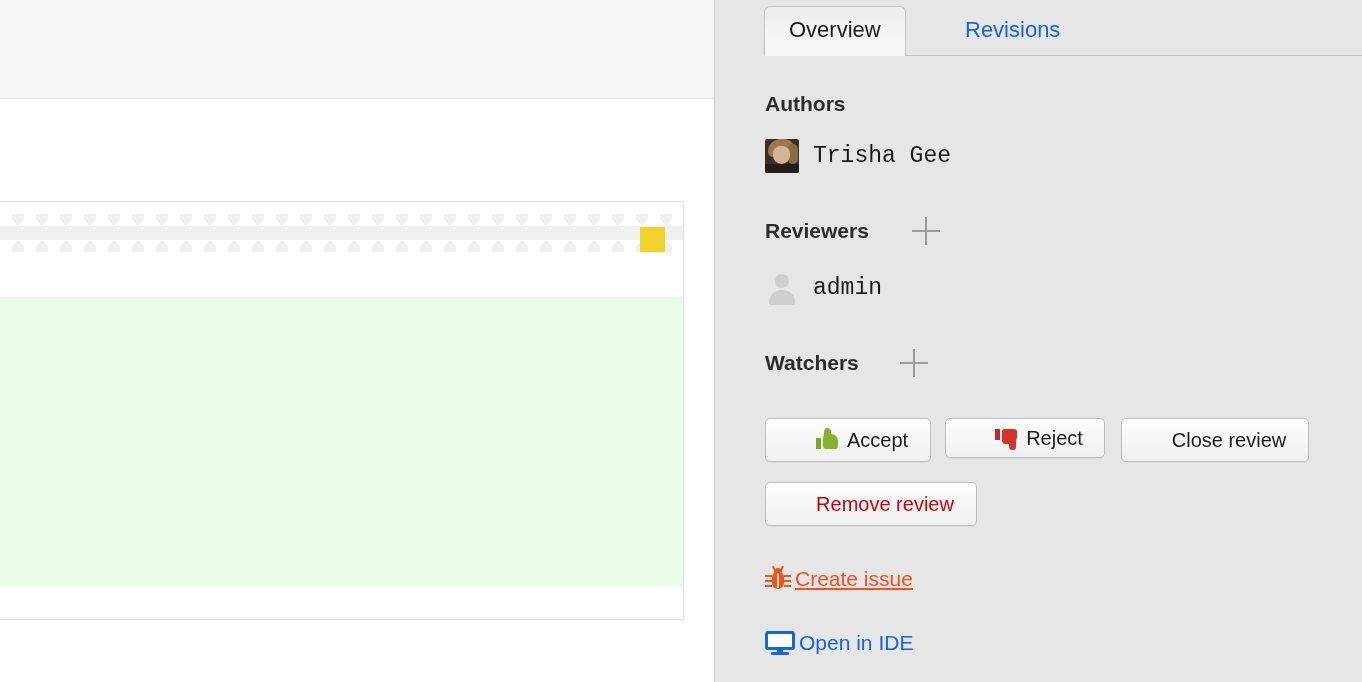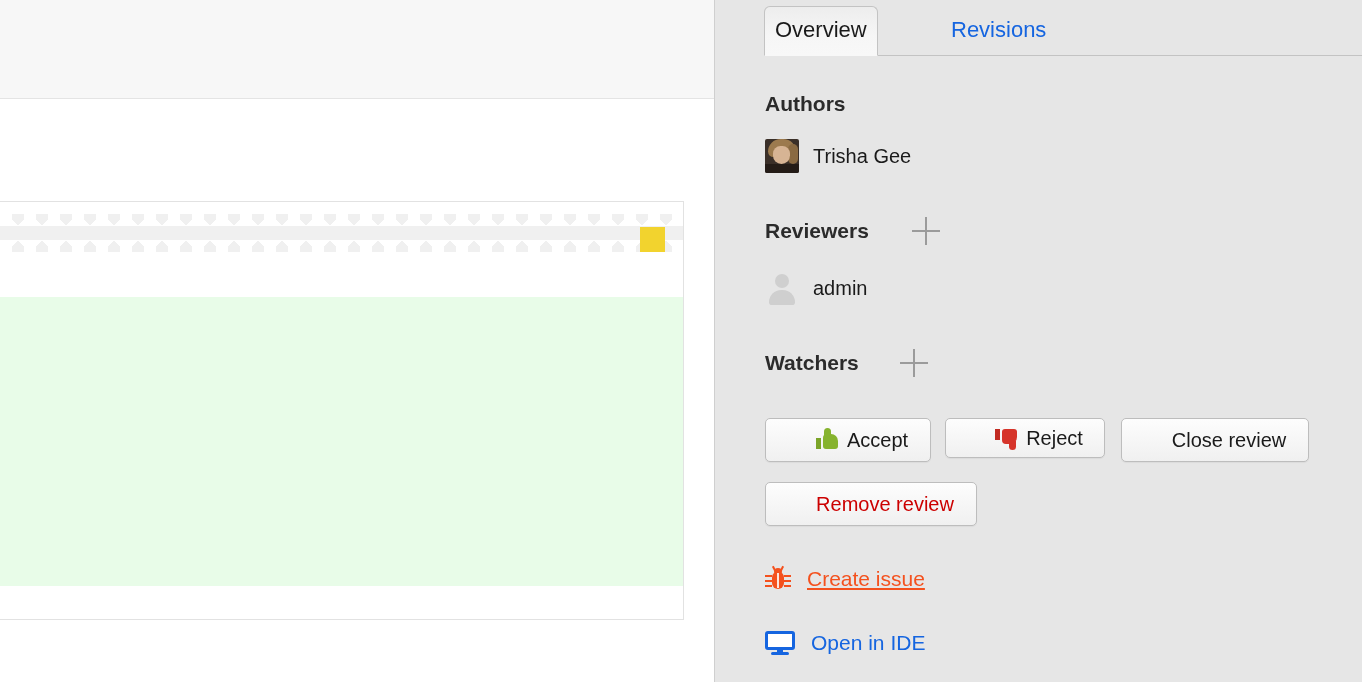--- a/index.html
+++ b/index.html
@@ -102,21 +102,21 @@
   .tabbar{
     position:absolute;left:0;top:0;width:647px;height:56px;
   }
   .tabbar .tabline{
     position:absolute;left:49px;bottom:0;width:598px;height:1px;
     background:#c3c3c3;
   }
   .tab{
     position:absolute;top:6px;
     font-size:22px;line-height:26px;
-    padding:10px 10px 12px;cursor:pointer;
+    padding:10px 24px 12px;cursor:pointer;
     box-sizing:border-box;
   }
   .tab.active{
     left:49px;
     color:#1a1a1a;
     background:linear-gradient(to bottom,#ededed 0%,#f6f6f6 60%,#f8f8f8 100%);
     border:1px solid #c3c3c3;border-bottom:1px solid #f8f8f8;
     border-radius:6px 6px 0 0;
     z-index:2;
   }
@@ -136,21 +136,21 @@
   }
   .plus-btn::before,.plus-btn::after{
     content:"";position:absolute;background:#9b9b9b;
   }
   .plus-btn::before{left:0;top:13px;width:28px;height:2px;}
   .plus-btn::after{left:13px;top:0;width:2px;height:28px;}
 
   .person{
     position:absolute;left:50px;display:flex;align-items:center;gap:14px;
   }
-  .person .name{font-size:20px;color:#1a1a1a;line-height:24px;}
+  .person .name{font-size:23px;color:#1a1a1a;line-height:24px;font-family:Liberation Mono, monospace;}
   .avatar-photo{
     width:34px;height:34px;flex:0 0 34px;border-radius:2px;overflow:hidden;
     background:#3a2f28;position:relative;
   }
   .avatar-photo .hair{
     position:absolute;left:3px;top:0;width:28px;height:18px;border-radius:14px 14px 6px 6px;
     background:#9c7a4e;
   }
   .avatar-photo .face{
     position:absolute;left:8px;top:7px;width:17px;height:18px;border-radius:8px 8px 9px 9px;
@@ -199,21 +199,21 @@
     border-radius:4px 4px 0 0;background:#86b32e;
   }
   .thumb.down .pad{top:1px;background:#c22b22;}
   .thumb.down .hand{top:1px;background:#d6342a;border-radius:3px 3px 7px 4px;}
   .thumb.down .hand::before{
     content:"";position:absolute;left:7px;bottom:-6px;width:7px;height:9px;
     border-radius:0 0 4px 4px;background:#d6342a;
   }
 
   .link-row{
-    position:absolute;left:50px;display:flex;align-items:center;gap:16px;cursor:pointer;
+    position:absolute;left:50px;display:flex;align-items:center;gap:4px;cursor:pointer;
   }
   .link-row .txt{font-size:21px;line-height:24px;}
   .link-row.issue .txt{color:#f4511e;text-decoration:underline;}
   .link-row.ide .txt{color:#1565e0;}
 
   .bug-icon{position:relative;width:26px;height:26px;flex:0 0 26px;}
   .bug-icon .body{
     position:absolute;left:7px;top:6px;width:12px;height:17px;border-radius:6px 6px 7px 7px;
     background:#f4511e;
   }

